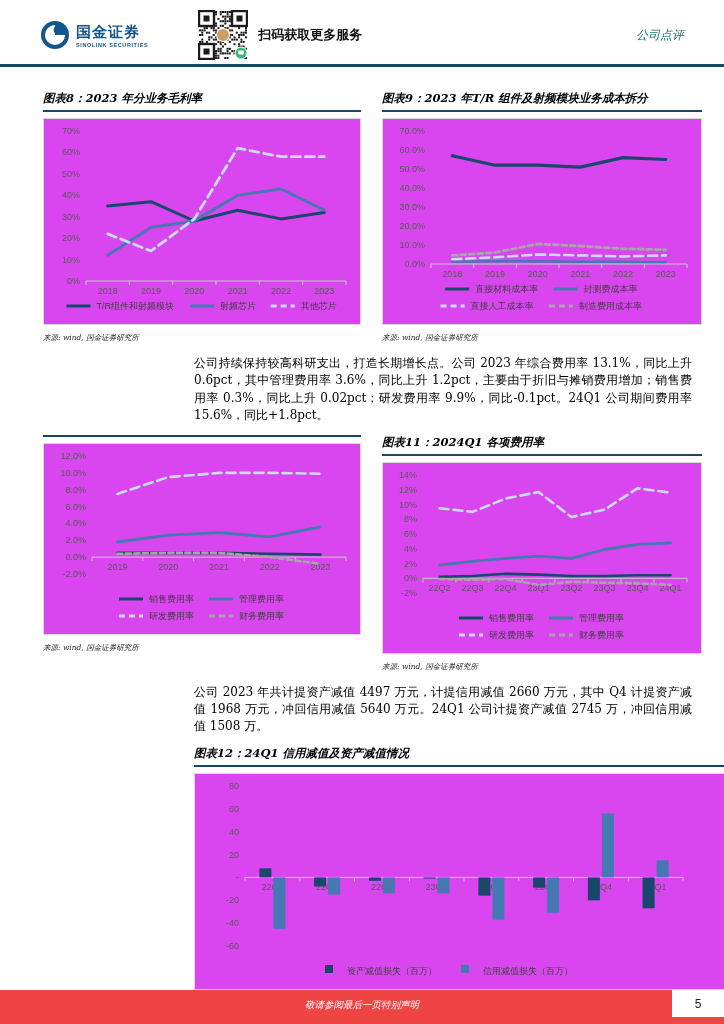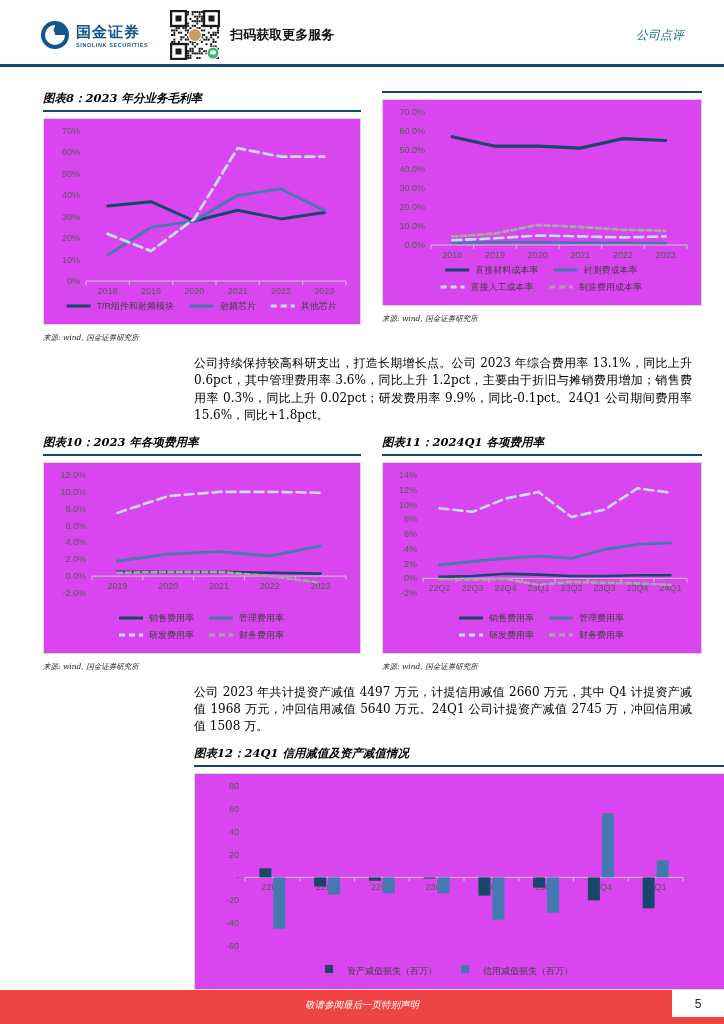--- a/index.html
+++ b/index.html
@@ -1,19 +1,19 @@
 <!DOCTYPE html>
 <html><head>
 <meta charset="utf-8">
 <style>
   html,body{margin:0;padding:0;background:#e8e8e8;}
   .page{position:relative;width:724px;height:1024px;background:#fff;margin:0 auto;
         font-family:"Liberation Sans",sans-serif;overflow:hidden;}
   
-  header{display:flex;align-items:center;height:50px;padding:10px 40px 4px 40px;}
+  header{display:flex;align-items:center;height:50px;padding:10px 40px 4px 40px;gap:28px;}
   .brand{display:flex;align-items:center;gap:6px;}
   .brand-cn{font-family:"DejaVu Sans",sans-serif;font-weight:bold;font-size:15px;color:#14568c;letter-spacing:1px;}
   .brand-en{font-size:5.5px;color:#14568c;letter-spacing:.6px;font-weight:bold;}
   .qr-wrap{display:flex;align-items:center;margin-left:22px;gap:10px;}
   .qr{width:50px;height:50px;position:relative;}
   .qr-caption{font-size:13px;font-weight:600;color:#111;}
   .doc-type{margin-left:auto;font-family:"DejaVu Serif",serif;font-style:italic;font-size:12px;color:#0f766e;}
   .top-rule{height:3px;background:#134b66;width:100%;}
   
   .content{padding:24px 34px 0 36px;}
@@ -247,20 +247,21 @@
               <line x1="22.5" y1="187" x2="46.5" y2="187" stroke="#17486b" stroke-width="3"></line>
               <text class="leg" x="52.5" y="190">T/R组件和射频模块</text>
               <line x1="145.9" y1="187" x2="169.9" y2="187" stroke="#4579b2" stroke-width="3"></line>
               <text class="leg" x="175.9" y="190">射频芯片</text>
               <line x1="226.7" y1="187" x2="250.7" y2="187" stroke="#c7dcf0" stroke-width="3" stroke-dasharray="6 4"></line>
               <text class="leg" x="256.7" y="190">其他芯片</text>
             </svg></div>
         <div class="fig-source">来源: wind, 国金证券研究所</div>
       </figure>
       <figure class="fig" style="margin:0;width:322px">
+        <figcaption class="fig-title">图表9：2023 年T/R 组件及射频模块业务成本拆分</figcaption>
         <div class="fig-rule"></div>
         <div class="fig-box" style="height:205px"><svg width="318" height="203" viewBox="0 0 318 203" xmlns="http://www.w3.org/2000/svg">
               <text class="tick" x="42" y="15.0" text-anchor="end">70.0%</text>
               <text class="tick" x="42" y="34.0" text-anchor="end">60.0%</text>
               <text class="tick" x="42" y="53.0" text-anchor="end">50.0%</text>
               <text class="tick" x="42" y="72.0" text-anchor="end">40.0%</text>
               <text class="tick" x="42" y="91.0" text-anchor="end">30.0%</text>
               <text class="tick" x="42" y="110.0" text-anchor="end">20.0%</text>
               <text class="tick" x="42" y="129.0" text-anchor="end">10.0%</text>
               <text class="tick" x="42" y="148.0" text-anchor="end">0.0%</text>
@@ -292,21 +293,20 @@
               <text class="leg" x="196.0" y="190">制造费用成本率</text>
             </svg></div>
         <div class="fig-source">来源: wind, 国金证券研究所</div>
       </figure>
     </div>
 
     <p class="body-text">公司持续保持较高科研支出，打造长期增长点。公司 2023 年综合费用率 13.1%，同比上升 0.6pct，其中管理费用率 3.6%，同比上升 1.2pct，主要由于折旧与摊销费用增加；销售费用率 0.3%，同比上升 0.02pct；研发费用率 9.9%，同比-0.1pct。24Q1 公司期间费用率 15.6%，同比+1.8pct。</p>
 
     <div class="fig-row">
       <figure class="fig" style="margin:0">
-        <figcaption class="fig-title">图表10：2023 年各项费用率</figcaption>
         <div class="fig-rule"></div>
         <div class="fig-box" style="height:190px"><svg width="316" height="188" viewBox="0 0 316 188" xmlns="http://www.w3.org/2000/svg">
               <text class="tick" x="42" y="15.0" text-anchor="end">12.0%</text>
               <text class="tick" x="42" y="31.9" text-anchor="end">10.0%</text>
               <text class="tick" x="42" y="48.7" text-anchor="end">8.0%</text>
               <text class="tick" x="42" y="65.6" text-anchor="end">6.0%</text>
               <text class="tick" x="42" y="82.4" text-anchor="end">4.0%</text>
               <text class="tick" x="42" y="99.3" text-anchor="end">2.0%</text>
               <text class="tick" x="42" y="116.1" text-anchor="end">0.0%</text>
               <text class="tick" x="42" y="133.0" text-anchor="end">-2.0%</text>

